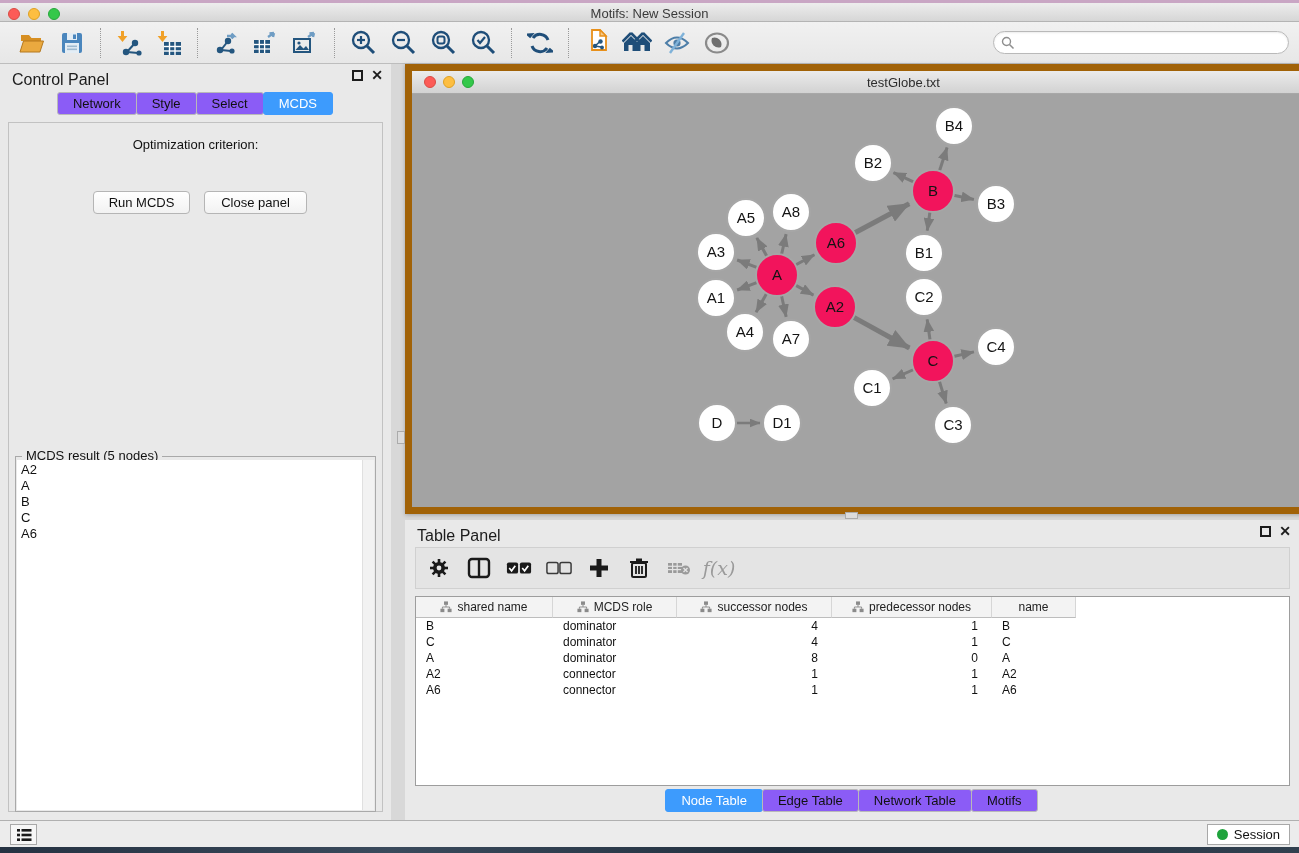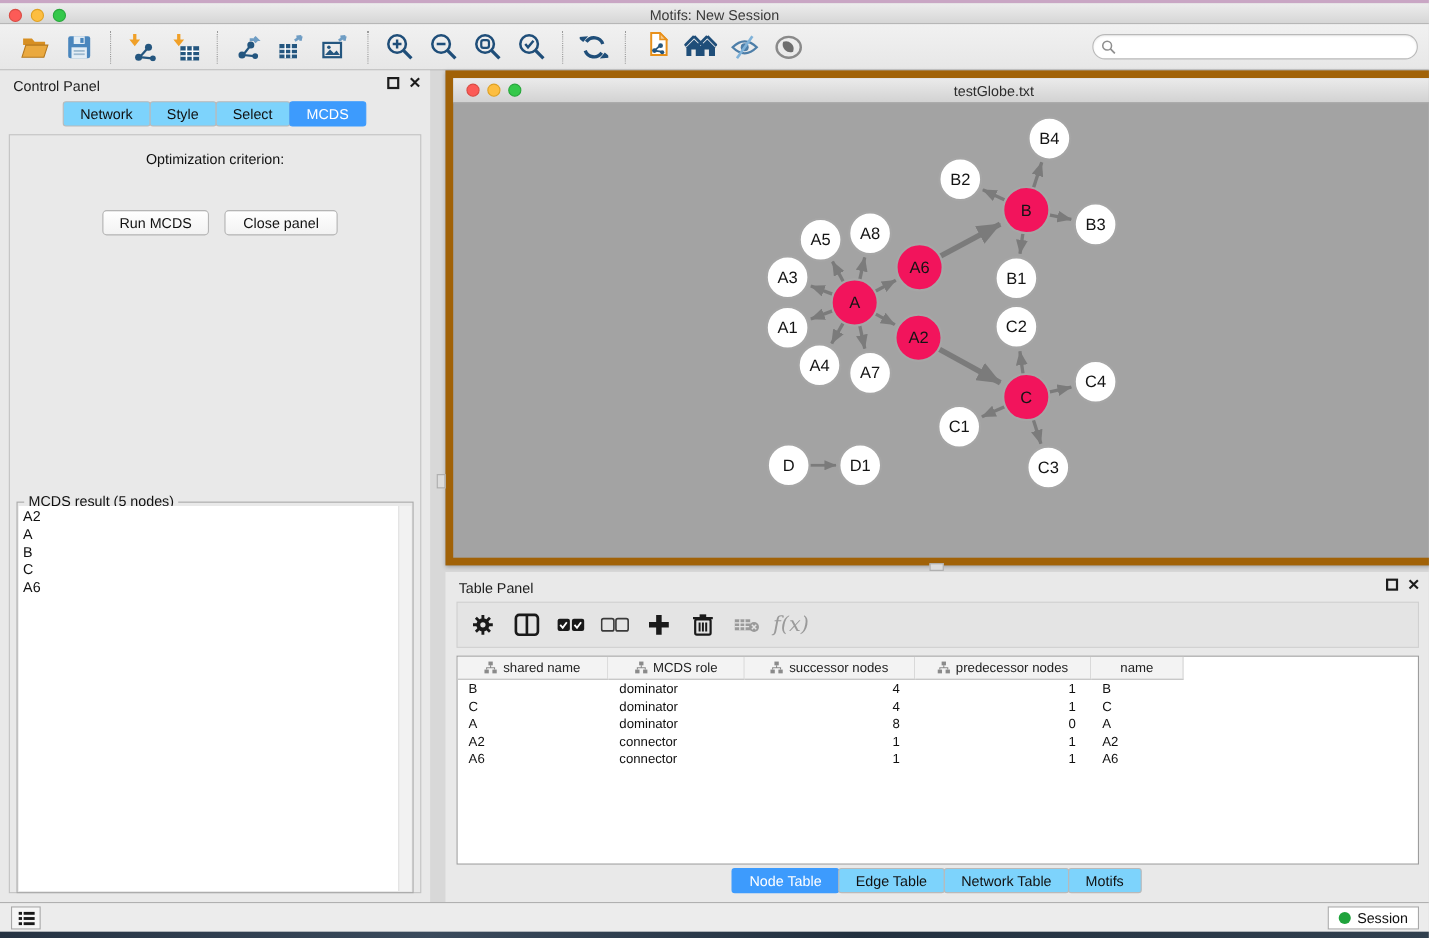--- a/index.html
+++ b/index.html
@@ -23,27 +23,27 @@
   .tb-icon { width:30px; height:30px; margin:0 5px; display:flex; align-items:center; justify-content:center; }
   .tb-sep { width:1px; height:30px; margin:0 8px; border-left:1px dotted #9a9a9a; }
   #search-box { position:absolute; right:10px; top:9px; width:296px; height:23px; background:#fff;
     border:1px solid #b9b9b9; border-radius:12px; display:flex; align-items:center; padding-left:7px;
     box-shadow:inset 0 1px 2px rgba(0,0,0,.08); }
   #search-box input { border:none; outline:none; flex:1; font-size:12px; background:transparent; }
 
   
   #control-panel { position:absolute; left:0; top:64px; width:391px; height:756px; background:#e9e9e9; }
   .panel-head { position:relative; height:28px; }
-  .panel-title { position:absolute; left:12px; top:7px; font-size:13px; color:#1c1c1c; }
+  .panel-title { position:absolute; left:12px; top:7px; font-size:16px; color:#1c1c1c; }
   .panel-btns { position:absolute; right:8px; top:6px; display:flex; gap:8px; }
   .float-glyph { width:11px; height:11px; border:2px solid #1c1c1c; display:inline-block; }
   .close-glyph { font-size:14px; font-weight:bold; color:#1c1c1c; line-height:11px; }
 
   .tabs-row { display:flex; justify-content:center; }
-  .tab { height:23px; padding:0 15px; background:#7dd3fc; border:1px solid #b9b9b9; margin-left:-1px;
+  .tab { height:23px; padding:0 15px; background:#8b5cf6; border:1px solid #b9b9b9; margin-left:-1px;
     font-size:13px; color:#111; display:flex; align-items:center; border-radius:3px; }
   .tab.active { background:#3d9bfd; border-color:#3d9bfd; color:#fff; }
 
   #cp-inner { position:absolute; left:8px; top:58px; width:375px; height:690px;
     border:1px solid #c2c2c2; background:#e9e9e9; }
   #opt-label { position:absolute; left:0; width:100%; top:14px; text-align:center; font-size:13px; color:#111; }
   #criterion { position:absolute; left:35px; top:34px; width:312px; height:24px; background:#fff;
     border:1px solid #adadad; border-radius:4px; font-size:13px; color:#111;
     display:flex; align-items:center; padding-left:8px; }
   #criterion .stepper { position:absolute; right:0; top:-1px; width:21px; height:24px; border-radius:0 4px 4px 0;

